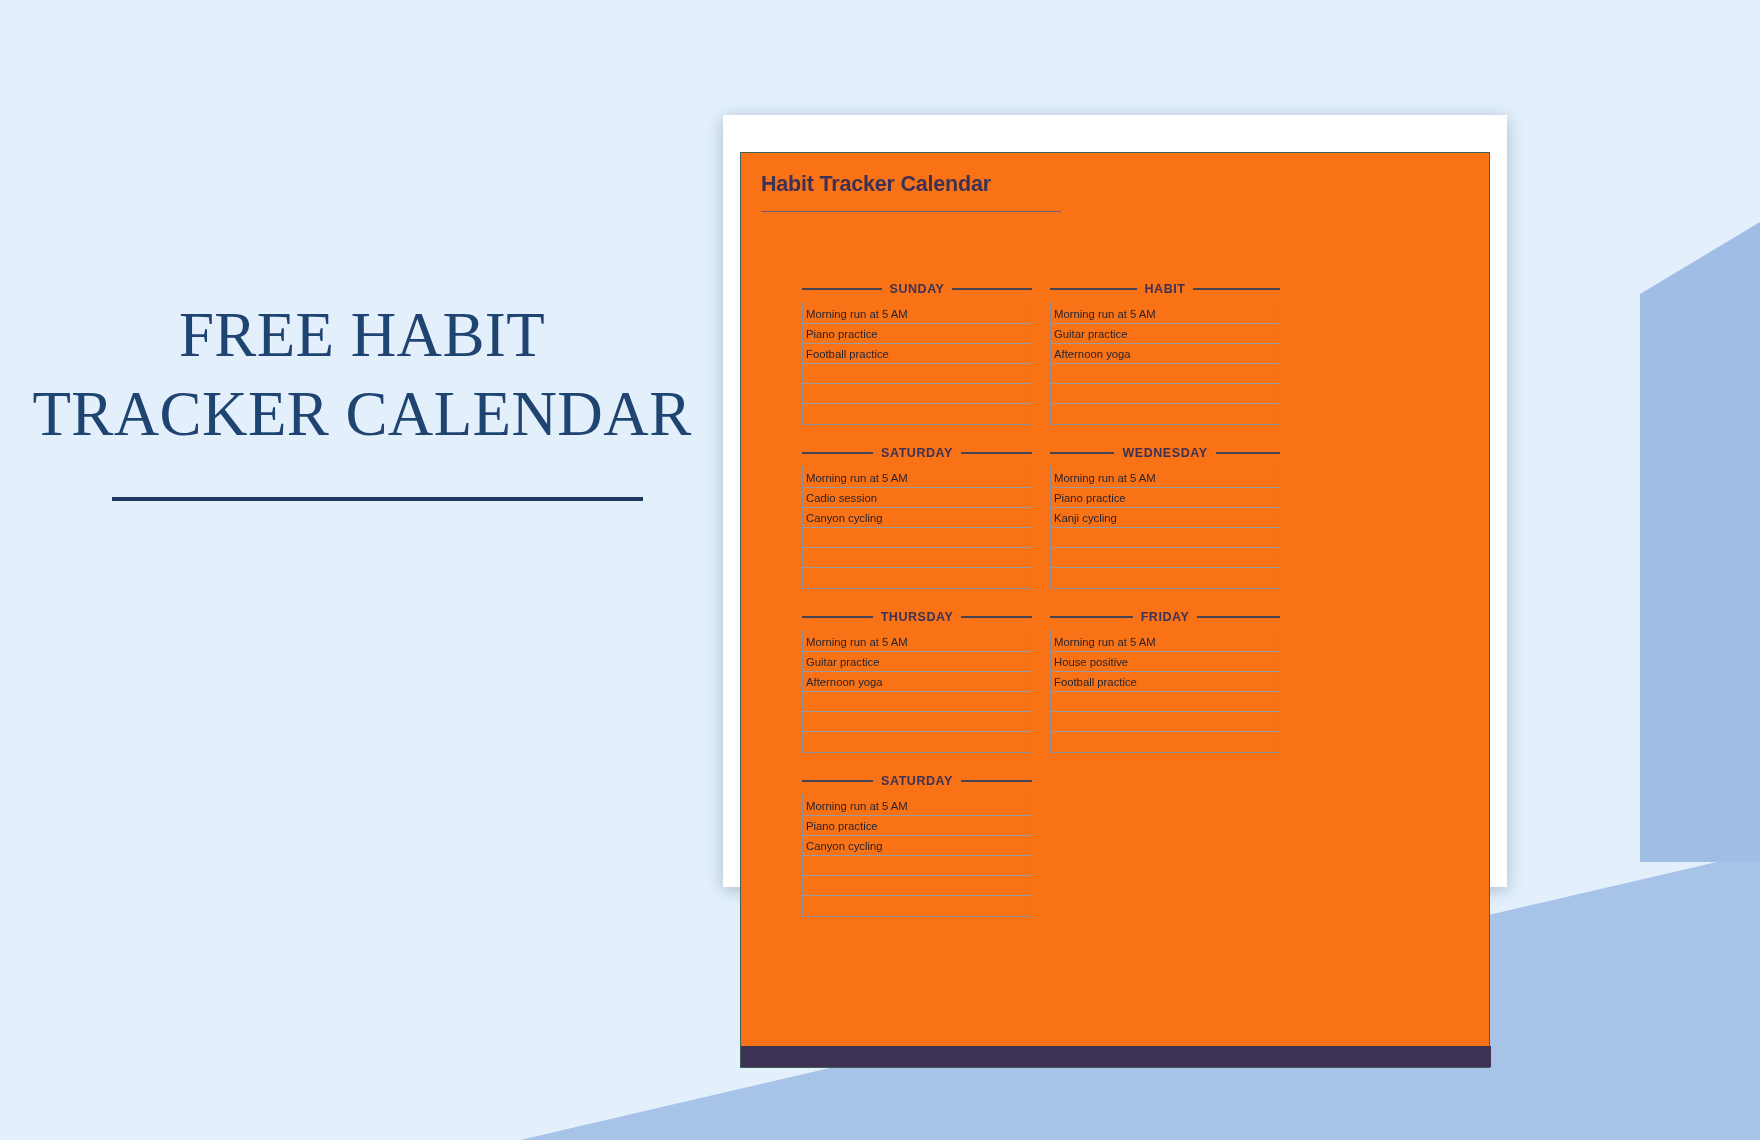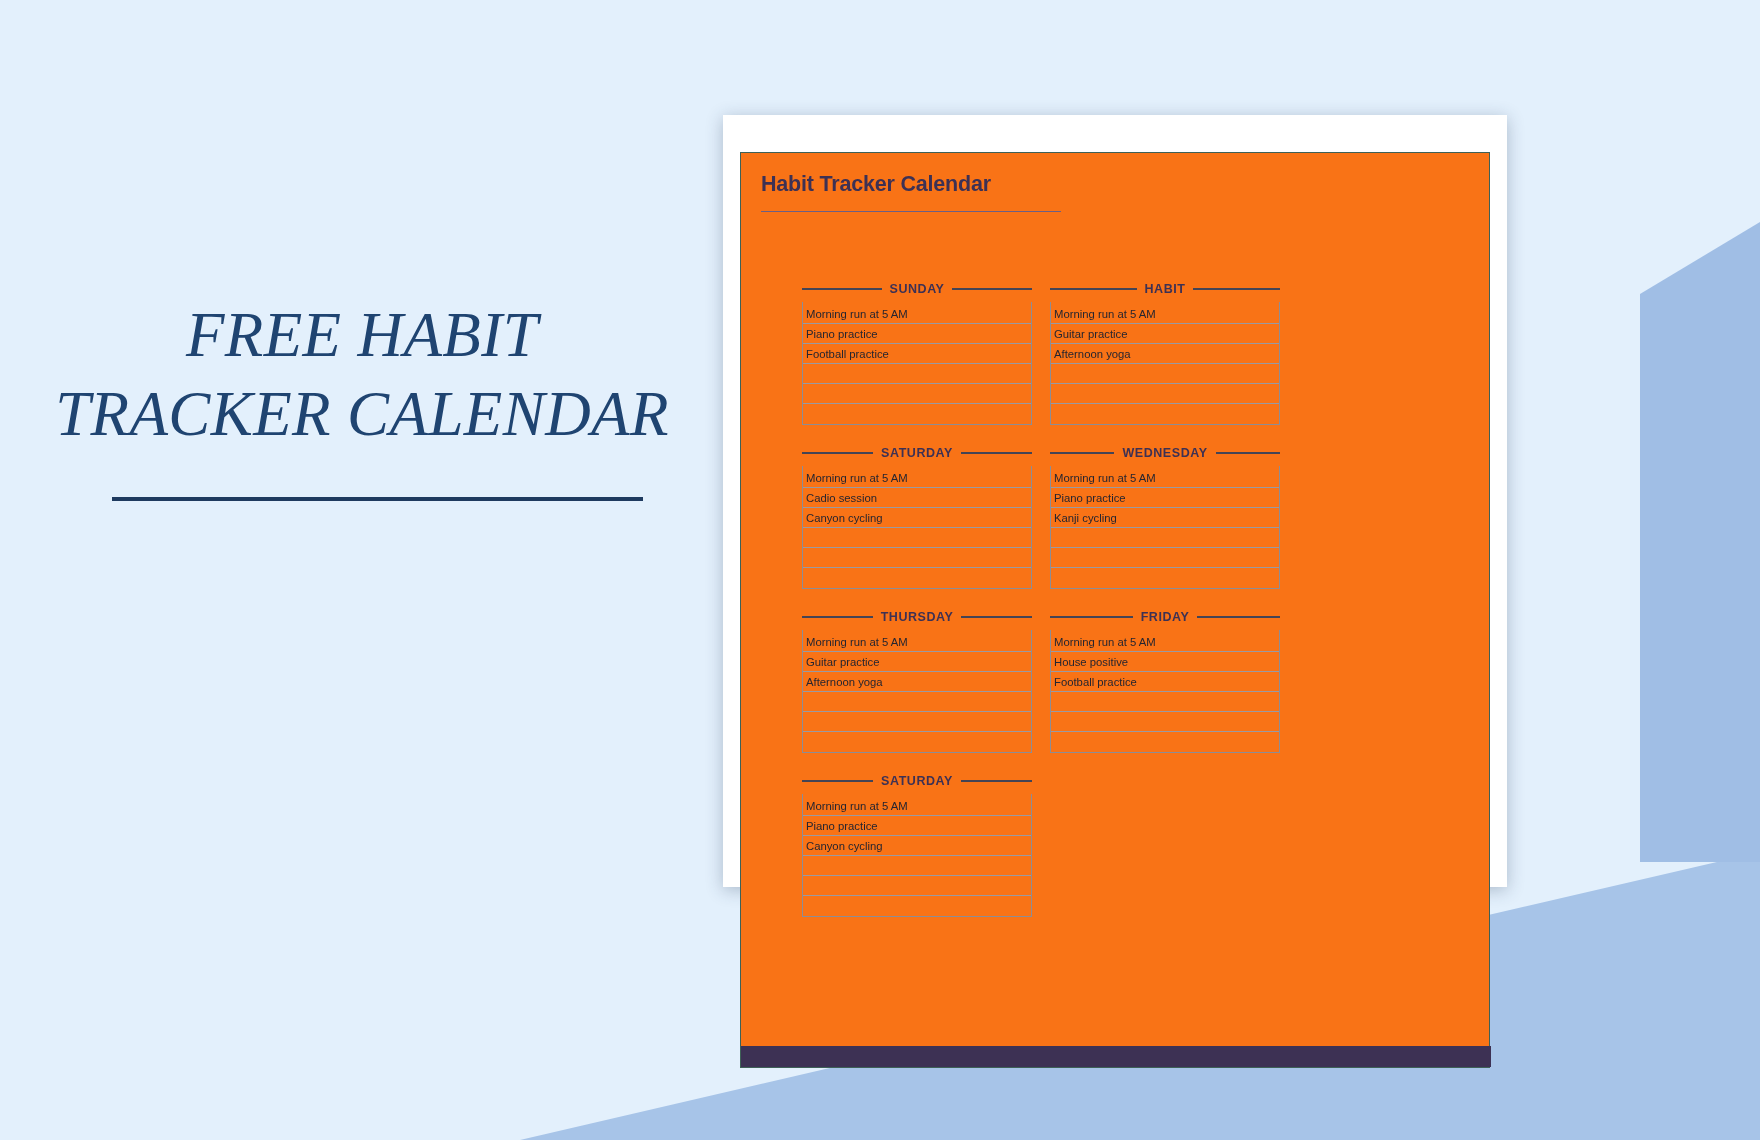--- a/index.html
+++ b/index.html
@@ -41,21 +41,20 @@
     clip-path: polygon(100% 0, 100% 100%, 0 100%, 0 72px);
   }
 
   
   #left-panel {
     position: absolute;
     left: 0;
     top: 0;
     width: 723px;
     height: 1140px;
-    font-style: italic;
   }
   #promo-title {
     position: absolute;
     left: 28px;
     top: 296px;
     width: 668px;
     text-align: center;
     font-family: "Liberation Serif", serif;
     font-size: 63px;
     line-height: 1.26;

